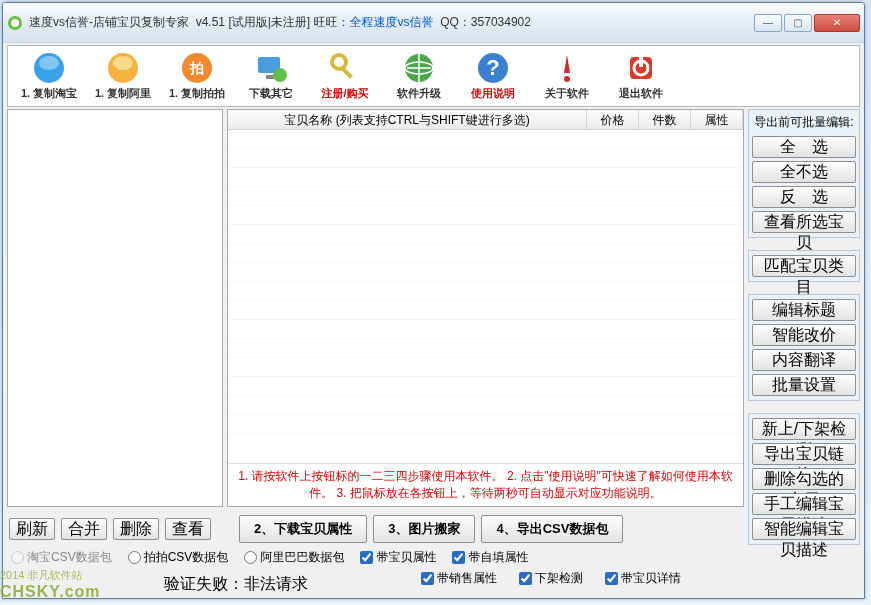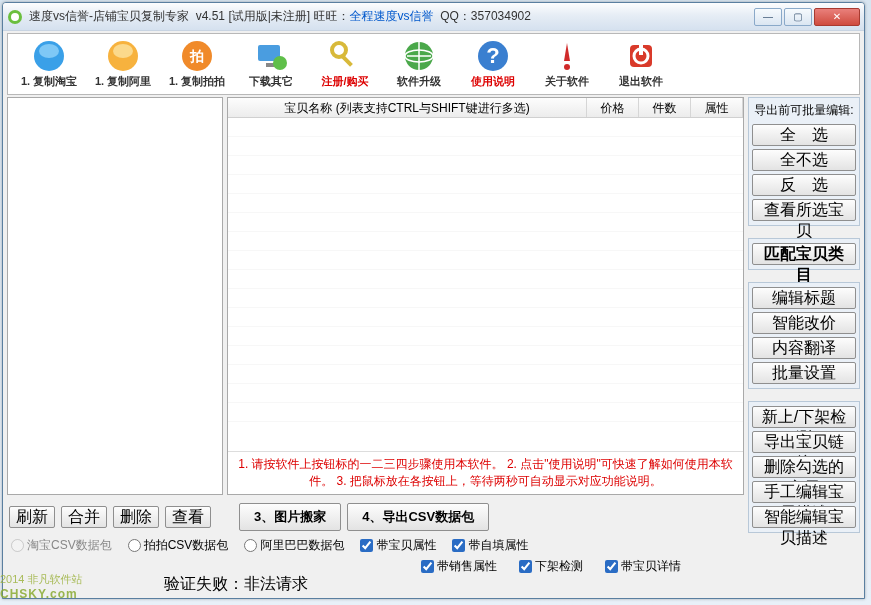--- a/index.html
+++ b/index.html
@@ -1,20 +1,20 @@
 <!DOCTYPE html>
 <html><head>
 <meta charset="utf-8">
 <style>
 * { box-sizing: border-box; margin: 0; padding: 0; font-family: "Microsoft YaHei", SimSun, sans-serif; }
 body { background: linear-gradient(#d7e4f0, #e8f0f8); width: 871px; height: 605px; overflow: hidden; }
 
 .window { width: 863px; height: 597px; margin: 2px; background: #f0f0f0; border: 1px solid #5a7fa0; border-radius: 4px 4px 0 0; overflow: hidden; box-shadow: 0 0 3px rgba(0,0,0,.3); }
 
-.titlebar { height: 28px; background: linear-gradient(#fdfdfe, #e6edf5 45%, #d5e1ef); display: flex; align-items: center; padding: 4px 4px; border-bottom: 1px solid #c8d4e2; }
+.titlebar { height: 40px; background: linear-gradient(#fdfdfe, #e6edf5 45%, #d5e1ef); display: flex; align-items: center; padding: 4px 4px; border-bottom: 1px solid #c8d4e2; }
 .titlebar .appicon { width: 16px; height: 16px; margin-right: 6px; }
 .titlebar .title { font-size: 12px; color: #333; flex: 1; white-space: nowrap; }
 .titlebar .title .blue { color: #0058cc; }
 .winbtns { display: flex; gap: 2px; }
 .winbtn { width: 28px; height: 18px; border: 1px solid #8aa9c9; border-radius: 2px; background: linear-gradient(#f6fafd,#dbe6f2); display:flex; align-items:center; justify-content:center; font-size:10px; color:#405a77; cursor:pointer;}
 .winbtn.close { width:46px; background: linear-gradient(#e9807b,#cf4b3e); border-color:#a83a30; color:#fff; }
 
 .toolbar { height: 62px; background: #fff; border: 1px solid #b8b8b8; margin: 2px 4px; display: flex; gap: 0; padding: 2px 4px; }
 .tb-item { width: 74px; display:flex; flex-direction:column; align-items:center; justify-content:center; gap:1px; cursor:pointer; }
 .tb-item .ico { width: 34px; height: 34px; display:flex; align-items:center; justify-content:center; }
@@ -40,21 +40,21 @@
 .bottombar .lbtn { height:28px; font-size:13px; font-weight:bold; padding:0 14px; }
 .bottombar2 { padding:2px 8px 2px 8px; display:flex; gap:16px; align-items:center; font-size:12px; }
 .bottombar3 { padding:2px 8px 6px 8px; display:flex; gap:22px; align-items:center; font-size:12px; }
 .radio, .chk { display:flex; align-items:center; gap:3px; }
 .chk input { accent-color:#2a6cc4; }
 .bottombar2 .chk input { width:13px;height:13px; }
 
 .status { position:absolute; left:164px; bottom:10px; font-size:16px;font-family:Liberation Serif, serif; }
 
 .watermark { position:absolute; left:0; bottom:4px; font-size:11px; color:#9db340; opacity:.85; }
-.watermark .big { font-size:12px; color:#8aab33; font-weight:bold; letter-spacing:1px; }
+.watermark .big { font-size:16px; color:#8aab33; font-weight:bold; letter-spacing:1px; }
 </style>
 </head>
 <body>
 
 <div class="window">
   <div class="titlebar">
     <svg class="appicon" viewBox="0 0 16 16">
         <circle cx="8" cy="8" r="7" fill="#6bbf3e"></circle>
         <circle cx="8" cy="8" r="4" fill="#fff"></circle>
       </svg>
@@ -171,21 +171,21 @@
     </div>
     <div class="rightpane">
       <div class="grp">
         <div class="grp-title">导出前可批量编辑:</div>
         <button>全　选</button>
         <button>全不选</button>
         <button>反　选</button>
         <button>查看所选宝贝</button>
       </div>
       <div class="grp">
-        <button style="font-weight:bold">匹配宝贝类目</button>
+        <button style="font-weight:normal">匹配宝贝类目</button>
       </div>
       <div class="grp">
         <button>编辑标题</button>
         <button>智能改价</button>
         <button>内容翻译</button>
         <button>批量设置</button>
       </div>
       <div class="grp">
         <button>新上/下架检测</button>
         <button>导出宝贝链接</button>
@@ -195,20 +195,21 @@
       </div>
     </div>
   </div>
 
   <div class="bottombar">
     <button class="sbtn">刷新</button>
     <button class="sbtn">合并</button>
     <button class="sbtn">删除</button>
     <button class="sbtn">查看</button>
     <div style="width:16px"></div>
+    <button class="lbtn">2、下载宝贝属性</button>
     <button class="lbtn">3、图片搬家</button>
     <button class="lbtn">4、导出CSV数据包</button>
   </div>
 
   <div class="bottombar2">
     <label class="radio">
         <input type="radio" name="pkg" disabled="" style="">
         <span style="color:#888">淘宝CSV数据包</span>
       </label>
     <label class="radio">

